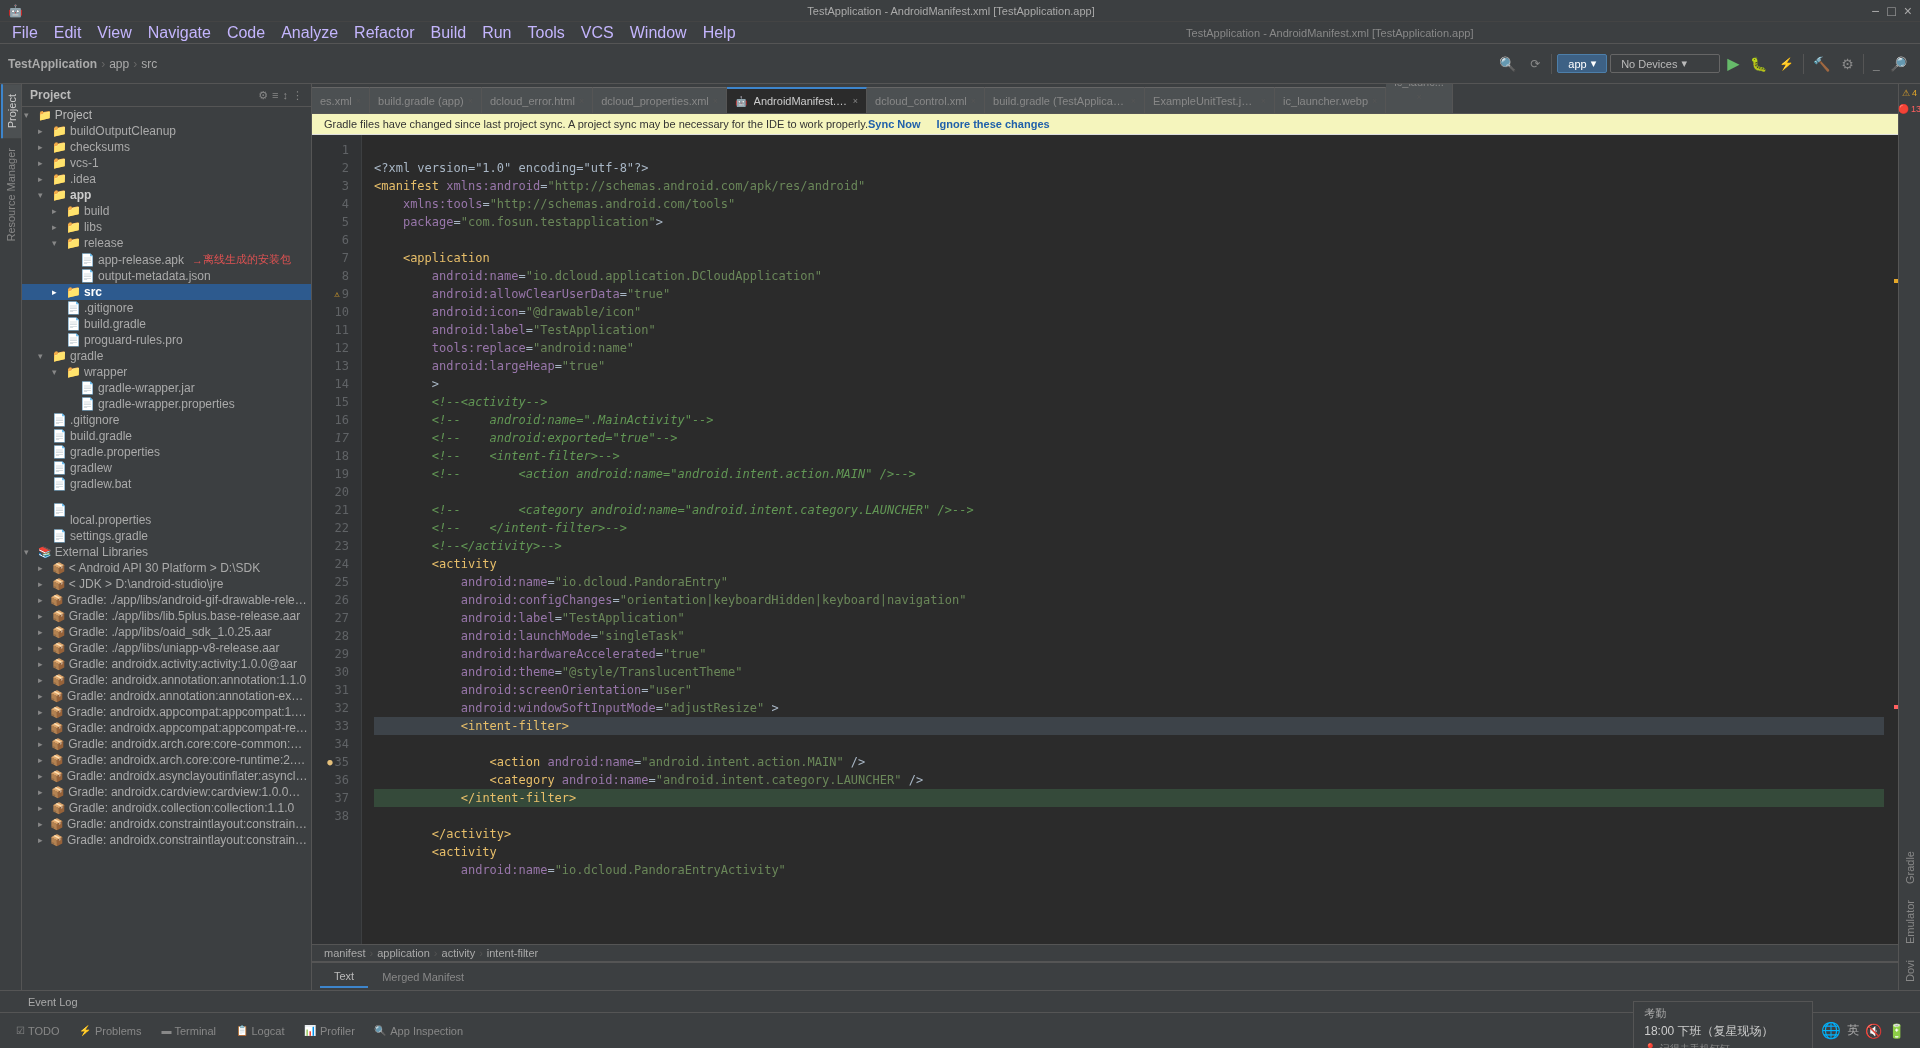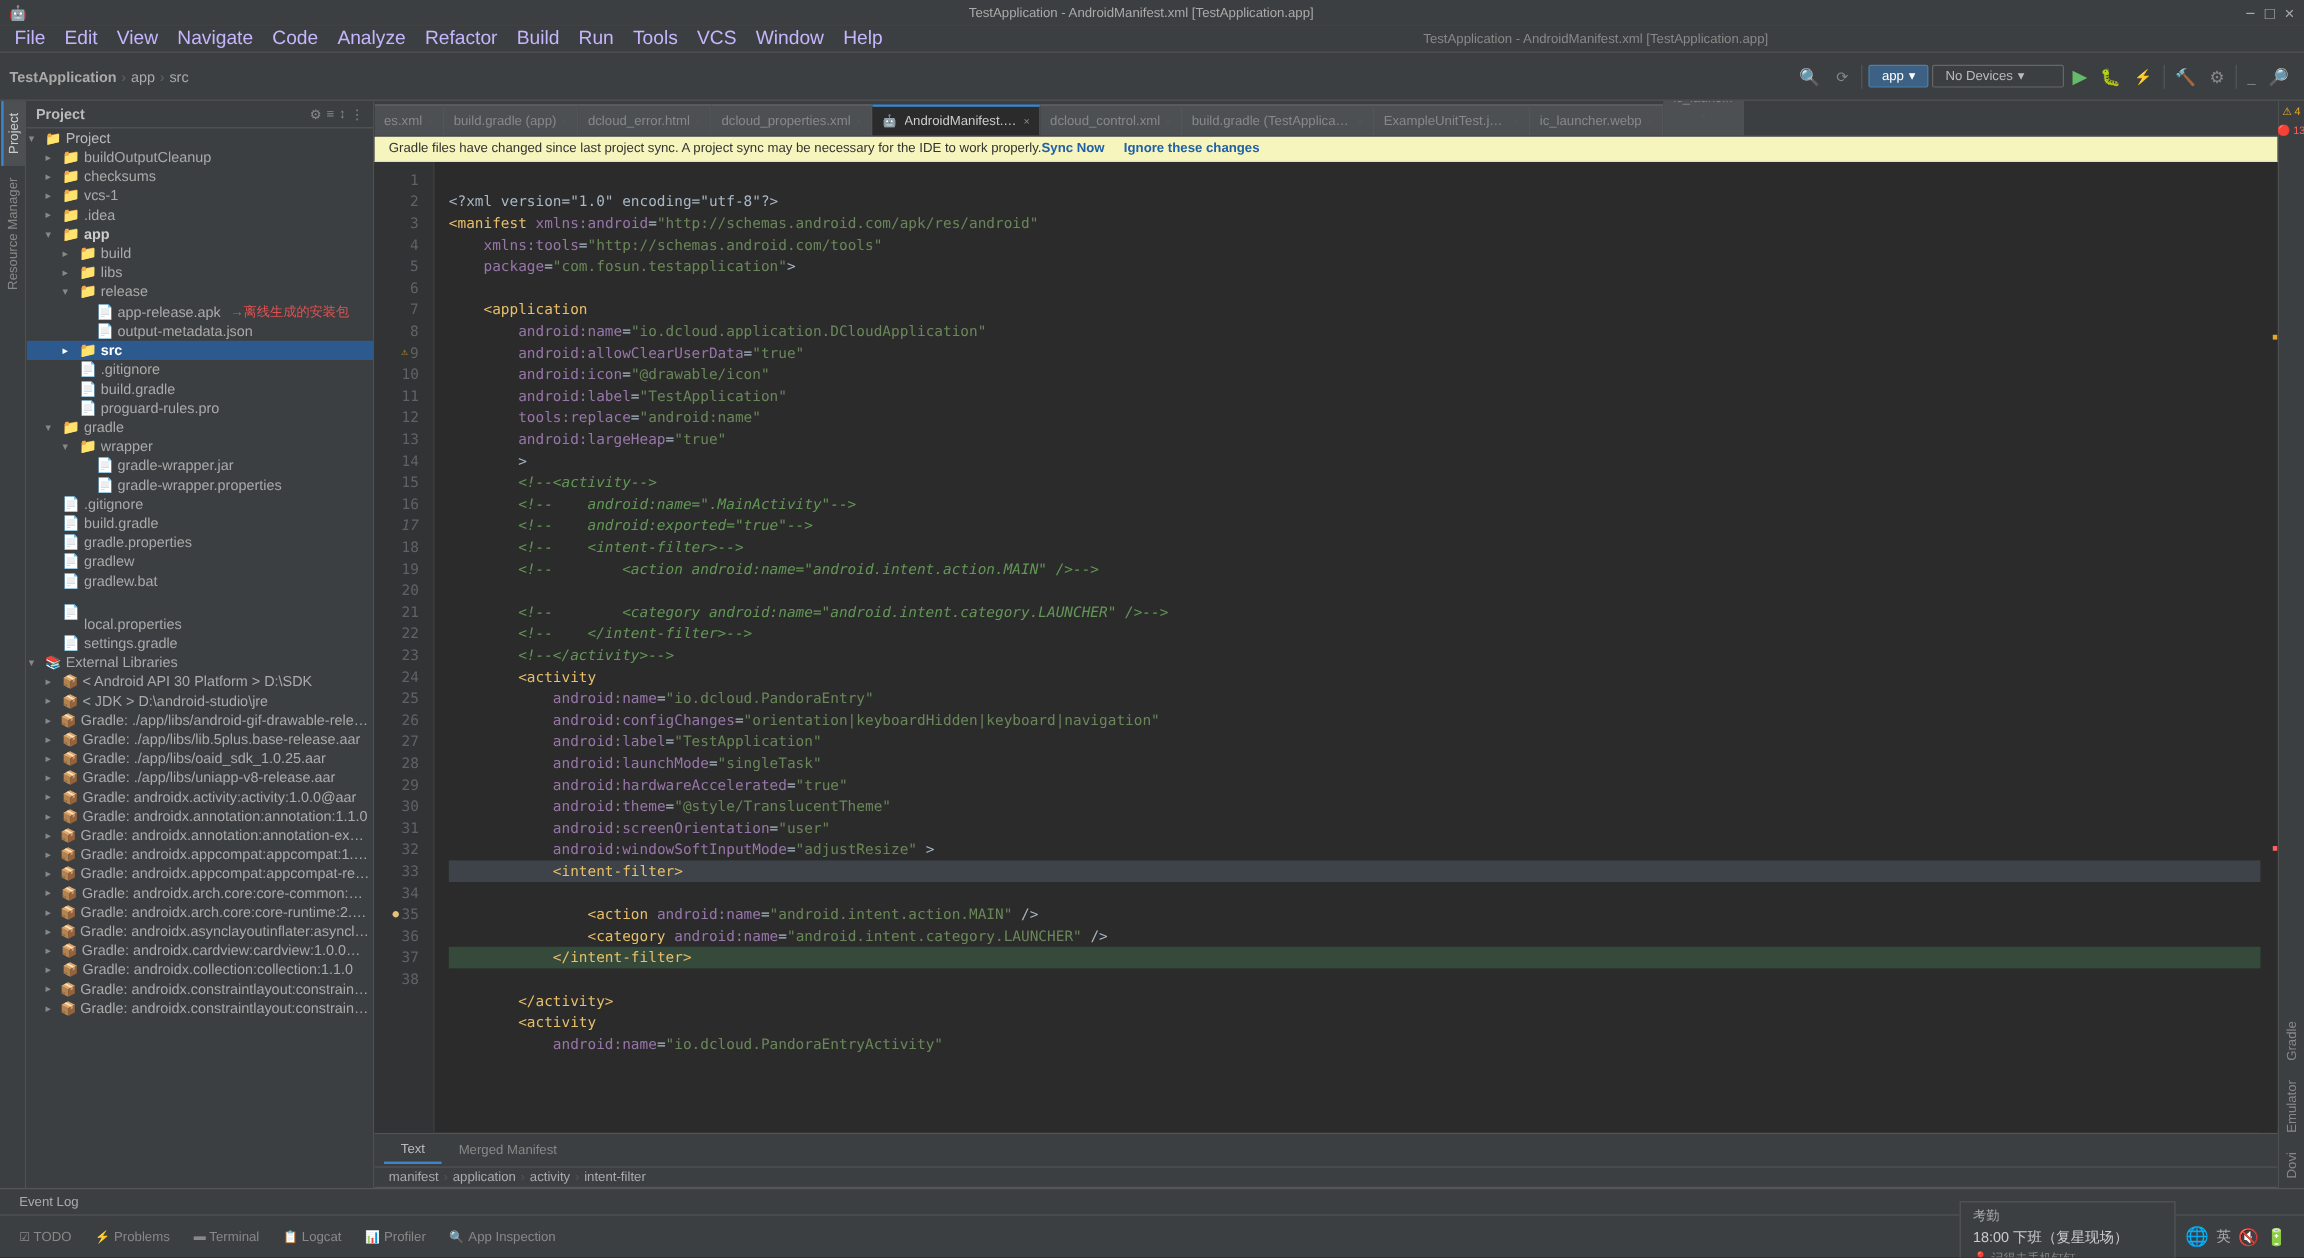--- a/index.html
+++ b/index.html
@@ -571,55 +571,55 @@
 <span style="color:#a9b7c6;">        </span><span style="color:#e8bf6a;">&lt;activity</span>
 <span style="color:#a9b7c6;">            </span><span style="color:#9876aa;">android:name</span><span style="color:#a9b7c6;">=</span><span style="color:#6a8759;">"io.dcloud.PandoraEntryActivity"</span>
       </div>
 
       <div style="width:14px; background:#2b2b2b; position:relative;">
         <div style="position:absolute; top:144px; right:0; width:4px; height:4px; background:#e6a829;"></div>
         <div style="position:absolute; top:570px; right:0; width:4px; height:4px; background:#ff6060;"></div>
       </div>
     </div>
 
-    <div style="background:#3c3f41; height:28px; display:flex; align-items:center; padding:0 8px; gap:0; border-top:1px solid #555;">
-      <div style="padding:4px 14px; font-size:11px; color:#bbbbbb; cursor:pointer; border-bottom:2px solid #3d85cc;">Text</div>
-      <div style="padding:4px 14px; font-size:11px; color:#888; cursor:pointer;">Merged Manifest</div>
-    </div>
-
     <div id="breadcrumb" style="background:#3c3f41; padding:2px 12px; font-size:11px; color:#888; border-top:1px solid #555; border-bottom:1px solid #555; display:flex; align-items:center; gap:4px;">
       <span style="cursor:pointer; color:#aaa;">manifest</span>
       <span style="color:#555;">›</span>
       <span style="cursor:pointer; color:#aaa;">application</span>
       <span style="color:#555;">›</span>
       <span style="cursor:pointer; color:#aaa;">activity</span>
       <span style="color:#555;">›</span>
       <span style="cursor:pointer; color:#aaa;">intent-filter</span>
     </div>
+
+    <div style="background:#3c3f41; height:28px; display:flex; align-items:center; padding:0 8px; gap:0; border-top:1px solid #555;">
+      <div style="padding:4px 14px; font-size:11px; color:#bbbbbb; cursor:pointer; border-bottom:2px solid #3d85cc;">Text</div>
+      <div style="padding:4px 14px; font-size:11px; color:#888; cursor:pointer;">Merged Manifest</div>
+    </div>
   </div>
 
   <div style="width:22px; background:#3c3f41; border-left:1px solid #555; display:flex; flex-direction:column; align-items:center;">
 
     <div style="display:flex; align-items:center; justify-content:center; gap:2px; padding:4px 2px; cursor:pointer; width:100%;">
       <span style="color:#e6a829; font-size:9px;">⚠</span>
       <span style="color:#e6a829; font-size:9px;">4</span>
     </div>
     <div style="display:flex; align-items:center; justify-content:center; gap:2px; padding:2px; cursor:pointer; width:100%;">
       <span style="color:#ff6060; font-size:9px;">🔴</span>
       <span style="color:#ff6060; font-size:9px;">13</span>
     </div>
     <div style="flex:1;"></div>
     <div style="writing-mode:vertical-rl; transform:rotate(180deg); font-size:11px; color:#888; padding:8px 3px; cursor:pointer; white-space:nowrap;">Gradle</div>
     <div style="writing-mode:vertical-rl; transform:rotate(180deg); font-size:11px; color:#888; padding:8px 3px; cursor:pointer; white-space:nowrap;">Emulator</div>
     <div style="writing-mode:vertical-rl; transform:rotate(180deg); font-size:11px; color:#888; padding:8px 3px; cursor:pointer; white-space:nowrap;">Dovi</div>
   </div>
 </div>
 
 <div id="event-log-bar" style="height:22px; background:#3c3f41; border-top:1px solid #555; display:flex; align-items:center; padding:0 8px; font-size:11px; color:#888; gap:0;">
-  <span style="padding:2px 8px; cursor:pointer; color:#aaa;">Event Log</span>
+  <span style="padding:2px 8px; cursor:pointer; color:#aaa;margin-left:12px;">Event Log</span>
 </div>
 
 <div id="bottom-toolbar" style="height:36px; background:#3c3f41; border-top:1px solid #555; display:flex; align-items:center; padding:0 8px; gap:4px;">
   <div style="padding:4px 8px; font-size:11px; color:#888; cursor:pointer; display:flex; align-items:center; gap:3px;">
     <span style="font-size:10px;">☑</span>
     <span>TODO</span>
   </div>
   <div style="padding:4px 8px; font-size:11px; color:#888; cursor:pointer; display:flex; align-items:center; gap:3px;">
     <span style="font-size:10px;">⚡</span>
     <span>Problems</span>

